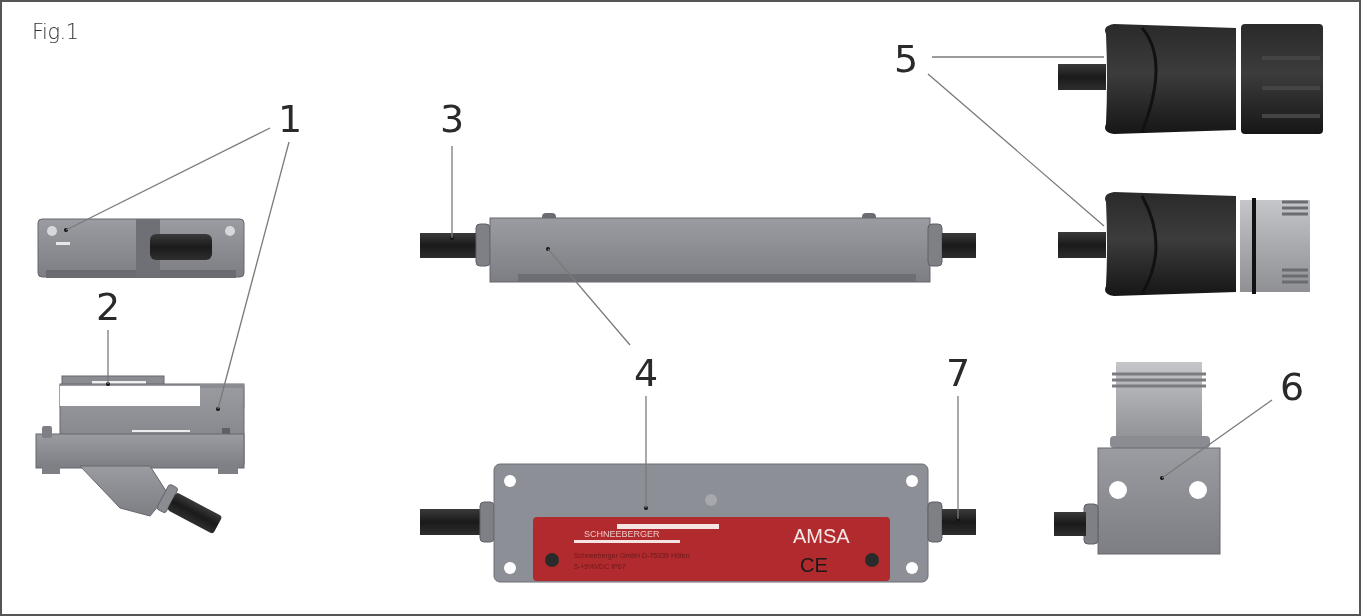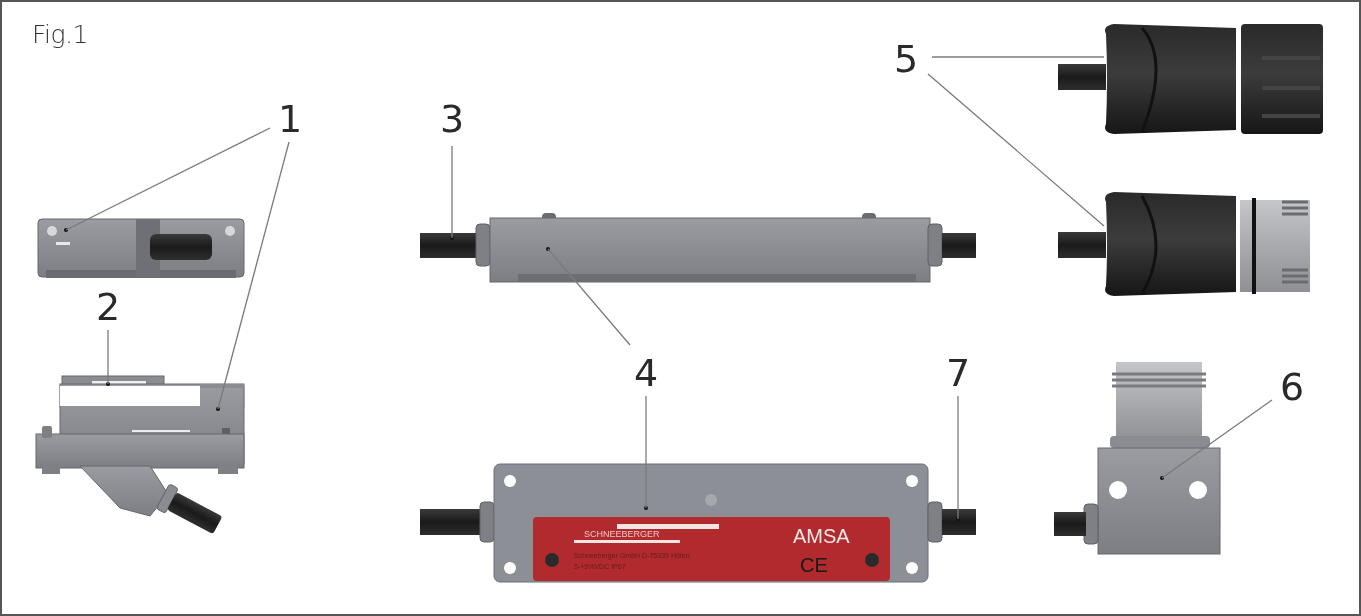--- a/index.html
+++ b/index.html
@@ -1,18 +1,18 @@
 <!DOCTYPE html>
 <html><head>
 <meta charset="utf-8">
 <style>
   html, body { margin:0; padding:0; background:#ffffff; }
   body { width:1361px; height:616px; overflow:hidden; font-family:"Liberation Sans", sans-serif; }
   .frame { position:absolute; left:0; top:0; width:1357px; height:612px; border:2px solid #555; background:#fff; }
-  .fig-title { position:absolute; left:30px; top:18px; font-size:25px; color:#333; font-family:"DejaVu Sans", sans-serif; font-weight:300; letter-spacing:-0.5px; }
+  .fig-title { position:absolute; left:30px; top:18px; font-size:21px; color:#333; font-family:"DejaVu Sans", sans-serif; font-weight:300; letter-spacing:-0.5px; }
   .callout { position:absolute; font-size:38px; color:#2a2a2a; font-family:"DejaVu Sans", sans-serif; line-height:1; }
   svg.drawing { position:absolute; left:0; top:0; }
   .label-text { font-family:"Liberation Sans", sans-serif; }
 </style>
 </head>
 <body>
 
 <div class="frame">
   <div class="fig-title">Fig.1</div>
 </div>

